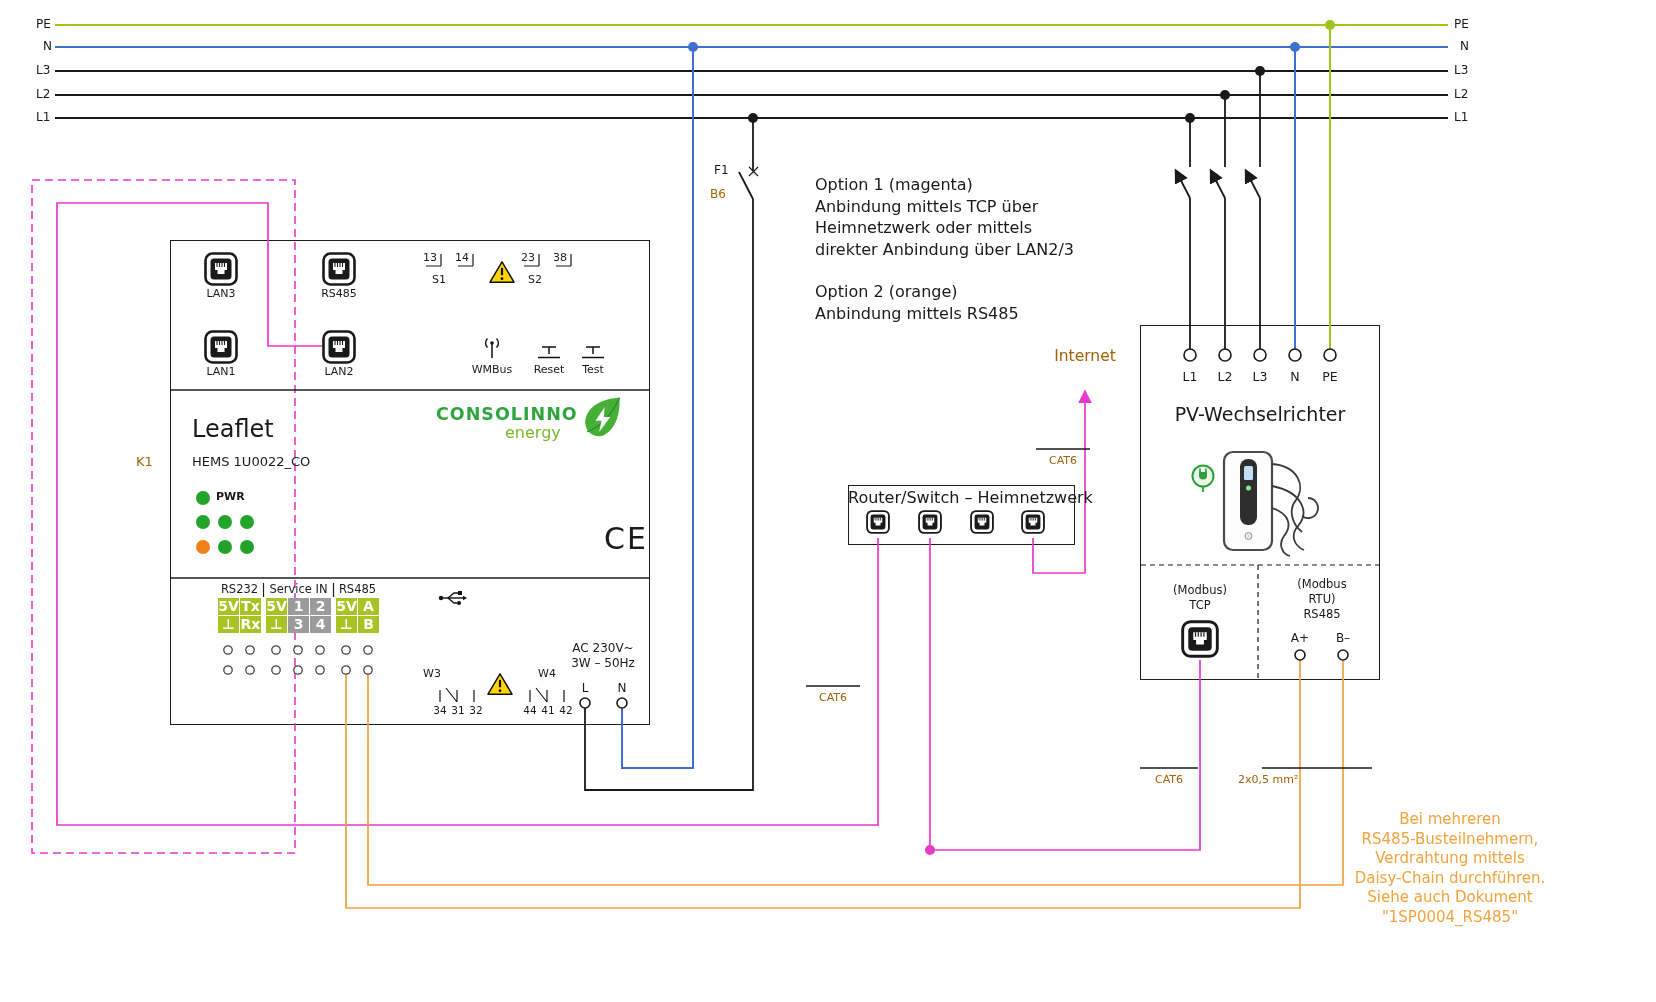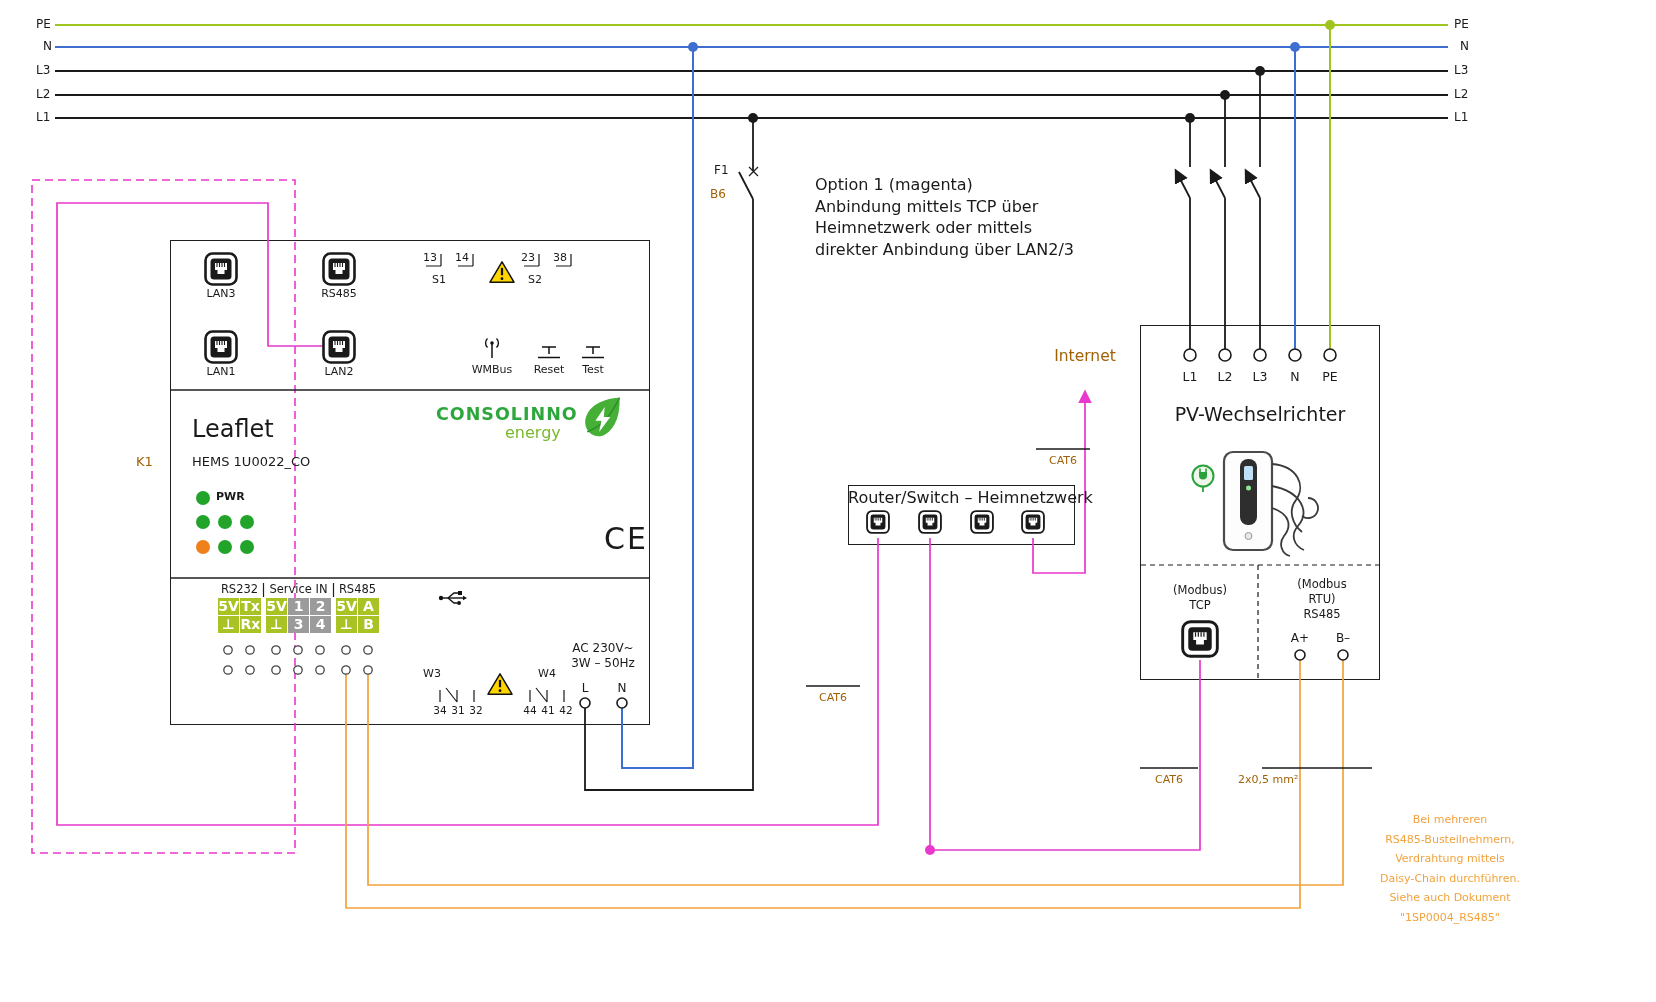--- a/index.html
+++ b/index.html
@@ -12,21 +12,21 @@
   .c{text-align:center}
   .m{color:#a16207}
   .or{color:#f2a33c}
   .grn{color:#2da63c}
   .icon{position:absolute;z-index:4}
   .cell{position:absolute;width:21px;height:17px;line-height:17px;text-align:center;
         font-size:14px;font-weight:bold;color:#fff;z-index:4}
   .cg{background:#a8c323}
   .cy{background:#9b9b9b}
   .optline{display:block;font-size:16px;line-height:21.5px}
-  .noteline{display:block;font-size:11px;line-height:19.5px}
+  .noteline{display:block;font-size:15px;line-height:19.5px}
   .acline{display:block;font-size:12px;line-height:15px}
 </style>
 </head>
 <body>
 
 <div id="stage">
 
   <svg width="0" height="0" style="position:absolute" aria-hidden="true">
     <defs>
       <symbol id="rj45" viewBox="0 0 34 34">
@@ -225,20 +225,24 @@
 
   <div class="lbl" style="left:714px;top:164px;font-size:12px">F1</div>
   <div class="lbl m" style="left:710px;top:188px;font-size:12px">B6</div>
 
   <div class="lbl" style="left:815px;top:174px">
     <span class="optline">Option 1 (magenta)</span>
     <span class="optline">Anbindung mittels TCP über</span>
     <span class="optline">Heimnetzwerk oder mittels</span>
     <span class="optline">direkter Anbindung über LAN2/3</span>
   </div>
+  <div class="lbl" style="left:815px;top:281px">
+    <span class="optline">Option 2 (orange)</span>
+    <span class="optline">Anbindung mittels RS485</span>
+  </div>
 
   <div class="lbl m c" style="left:1048px;top:348px;width:74px;font-size:15.5px">Internet</div>
   <div class="lbl m c" style="left:1036px;top:455px;width:54px;font-size:11px">CAT6</div>
   <div class="lbl m c" style="left:806px;top:692px;width:54px;font-size:11px">CAT6</div>
   <div class="lbl m c" style="left:1140px;top:774px;width:58px;font-size:11px">CAT6</div>
   <div class="lbl m" style="left:1238px;top:774px;font-size:11px">2x0,5 mm²</div>
   <div class="lbl m" style="left:136px;top:455px;font-size:13px">K1</div>
 
   <div class="lbl or c" style="left:1350px;top:810px;width:200px">
     <span class="noteline">Bei mehreren</span>

